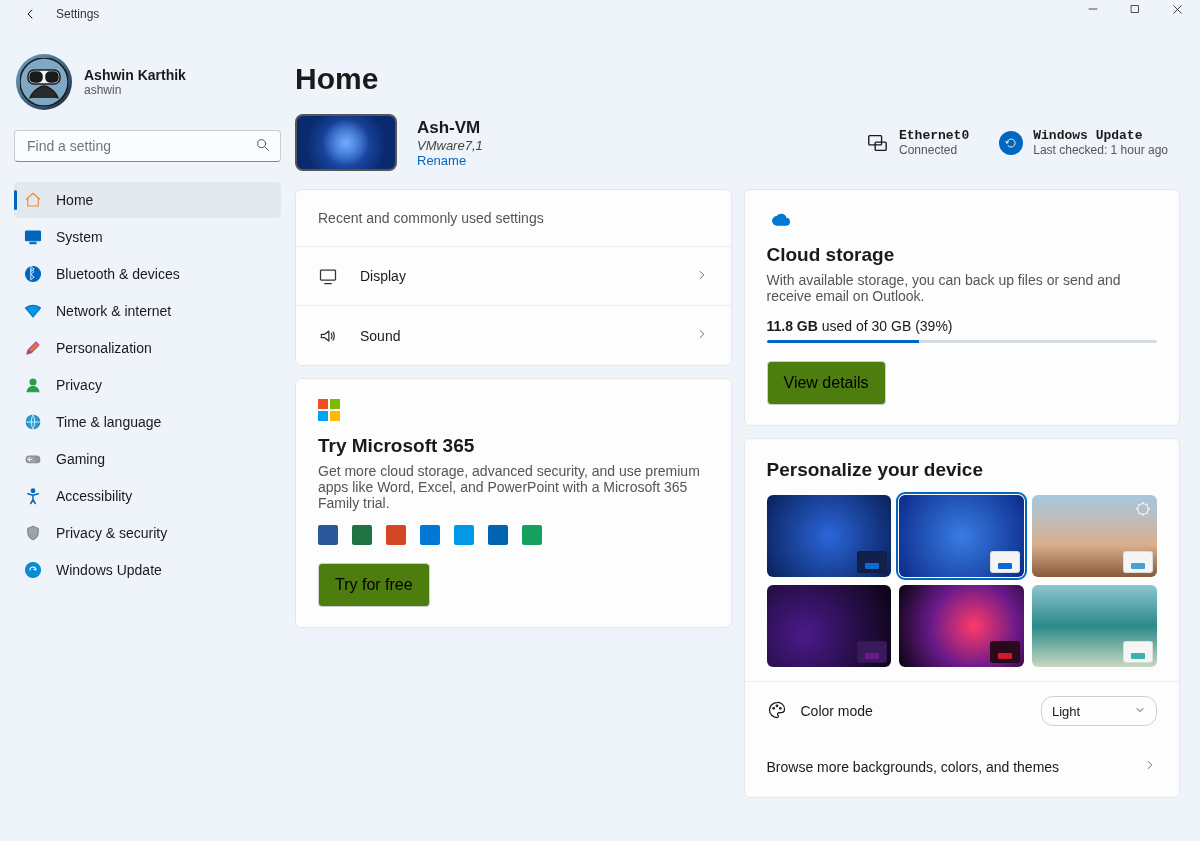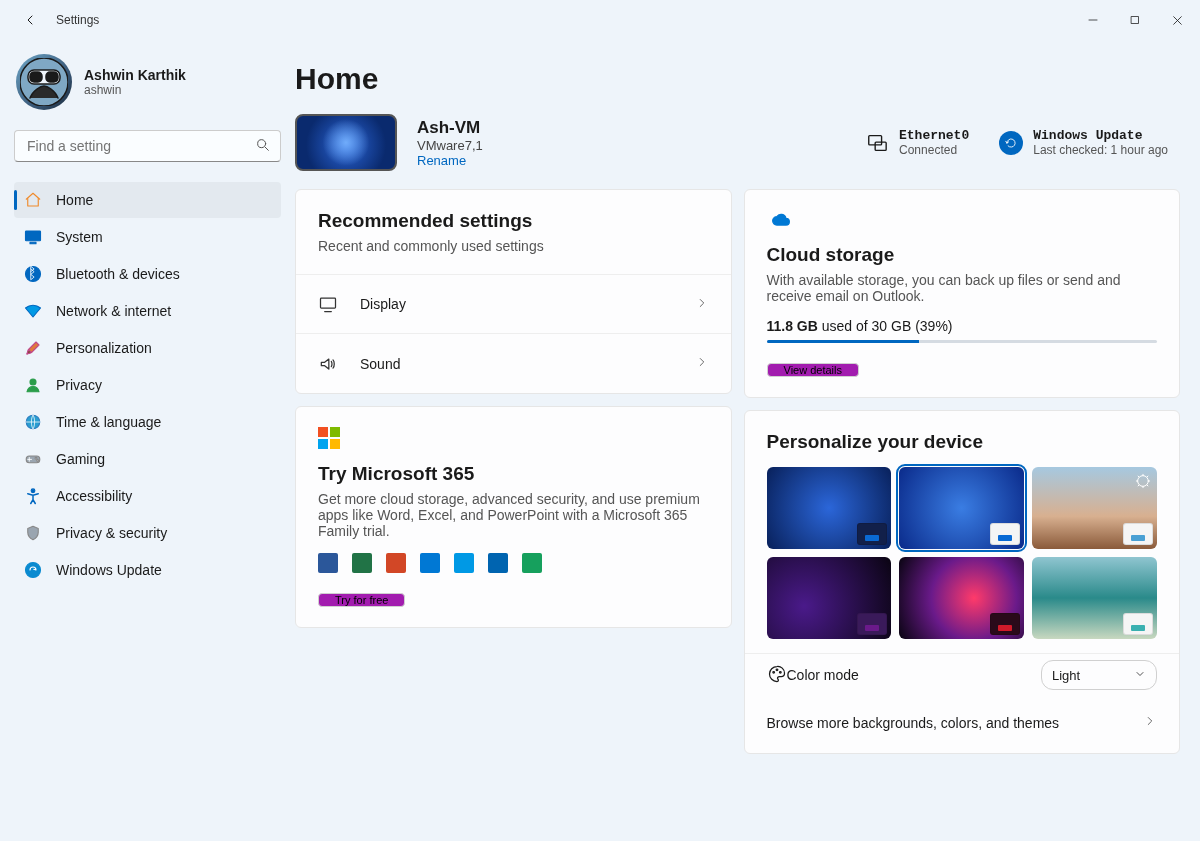--- a/index.html
+++ b/index.html
@@ -8,22 +8,22 @@
   background: #eef4fa;
   width: 1200px;
   height: 841px;
   overflow: hidden;
   font-size: 14px;
   color: #1a1a1a;
 }
 .titlebar {
   height: 40px;
   display: flex;
-  align-items: center;
-  padding: 0 8px;
+  align-items: flex-end;
+  padding: 16px 8px;
 }
 .titlebar-left { display: flex; align-items: center; gap: 16px; flex: 1; padding-left: 12px;}
 .back-btn { width: 20px; height: 20px; display: flex; align-items: center; justify-content: center; }
 .titlebar-title { font-size: 12px; color: #333; }
 .win-controls { display: flex; gap: 12px; }
 .win-btn { width: 30px; height: 30px; display: flex; align-items: center; justify-content: center; font-size: 14px; }
 
 .layout { display: flex; height: calc(100% - 40px); }
 .sidebar {
   width: 295px;
@@ -89,21 +89,21 @@
   width: 102px; height: 57px;
   border: 2px solid #555; border-radius: 8px;
   background: radial-gradient(circle at 50% 55%, #2b66d9 0%, #0a2a6e 70%);
   position: relative; overflow: hidden;
 }
 .device-thumb::after{
   content:""; position:absolute; inset:0;
   background: radial-gradient(circle at 50% 50%, rgba(120,180,255,.9) 0%, rgba(30,60,150,0) 42%);
 }
 .device-meta .dname { font-weight: 600; font-size: 17px; }
-.device-meta .dmodel { font-size: 13px; color: #444; }
+.device-meta .dmodel { font-size: 13px; color: #444; font-style: italic; }
 .device-meta .drename { font-size: 13px; color: #0067c0; }
 .status-pills { margin-left: auto; display: flex; gap: 30px; align-items: center; padding-right: 12px;}
 .pill { display: flex; gap: 10px; align-items: center; }
 .pill-icon { width: 24px; height: 24px; display:flex; align-items:center; justify-content:center; }
 .pill-text .ptitle { font-weight: 600; font-size: 13px; font-family: Liberation Mono, monospace; }
 .pill-text .psub { font-size: 12px; color: #555; }
 
 .cards-2col { display: grid; grid-template-columns: 1fr 1fr; gap: 12px; }
 
 .card {
@@ -123,23 +123,23 @@
 }
 .rec-item:last-child { border-bottom: none; }
 .rec-icon { width: 20px; height: 20px; color: #333; }
 .rec-label { flex: 1; font-size: 14px; }
 .chev { color: #555; }
 
 .ms365-icons { display: flex; gap: 14px; margin: 14px 0 18px 0; }
 .ms-icon { width: 20px; height: 20px; border-radius: 2px; display:inline-block; }
 .btn {
   display: inline-flex; align-items: center; justify-content: center;
-  height: 14px; padding: 0 16px;
-  background: #a21caf; border: 1px solid #d0d0d0; border-radius: 4px;
-  font-size: 11px;
+  height: 44px; padding: 0 16px;
+  background: #4d7c0f; border: 1px solid #d0d0d0; border-radius: 4px;
+  font-size: 16px;
 }
 .mslogo { width:22px; height:22px; display:grid; grid-template-columns:1fr 1fr; grid-template-rows:1fr 1fr; gap:2px; margin-bottom:14px;}
 .mslogo span:nth-child(1){background:#f25022;}
 .mslogo span:nth-child(2){background:#7fba00;}
 .mslogo span:nth-child(3){background:#00a4ef;}
 .mslogo span:nth-child(4){background:#ffb900;}
 
 .cloud-icon { font-size: 22px; color: #0078d4; margin-bottom: 8px;}
 .storage-line { font-size: 14px; margin: 14px 0 6px 0; }
 .storage-line b { font-weight: 600; }
@@ -153,22 +153,22 @@
 .theme.selected { outline: 2px solid #0067c0; outline-offset: 1px; }
 .theme-chip {
   position: absolute; right: 4px; bottom: 4px;
   width: 30px; height: 22px; border-radius: 3px;
   background: #f5f5f5; border:1px solid rgba(0,0,0,.1);
   display:flex; align-items:flex-end; justify-content:center; padding-bottom:3px;
 }
 .theme-chip span{ width:14px;height:6px;border-radius:1px; }
 
 .color-row {
-  display: flex; align-items: center; padding: 6px 22px;
-  border-top: 1px solid #eee; 
+  display: flex; align-items: center; padding: 14px 22px;
+  border-top: 1px solid #eee; gap: 14px;
 }
 .color-row .sel {
   margin-left: auto; height: 30px; width: 116px;
   border: 1px solid #d0d0d0; border-radius: 12px;
   display: flex; align-items: center; padding: 0 10px;
   font-size: 13px; justify-content: space-between;
 }
 .browse-row {
   display: flex; align-items: center; padding: 18px 22px 22px 22px;
   gap: 14px; font-size: 14px; justify-content: space-between;
@@ -396,21 +396,20 @@
           </div>
         </div>
       </div>
     </div>
 
     <div class="cards-2col">
 
       <div class="left-col">
         <div class="card">
           <div class="card-pad">
-            <div class="card-title">Recommended settings</div>
             <div class="card-sub">Recent and commonly used settings</div>
           </div>
           <div class="rec-list">
             <div class="rec-item">
               <span class="rec-icon">
                 <svg viewBox="0 0 24 24" width="20" height="20">
                     <rect x="3" y="5" width="18" height="12" rx="1"></rect>
                     <path d="M8 21h8"></path>
                   </svg>
               </span>

